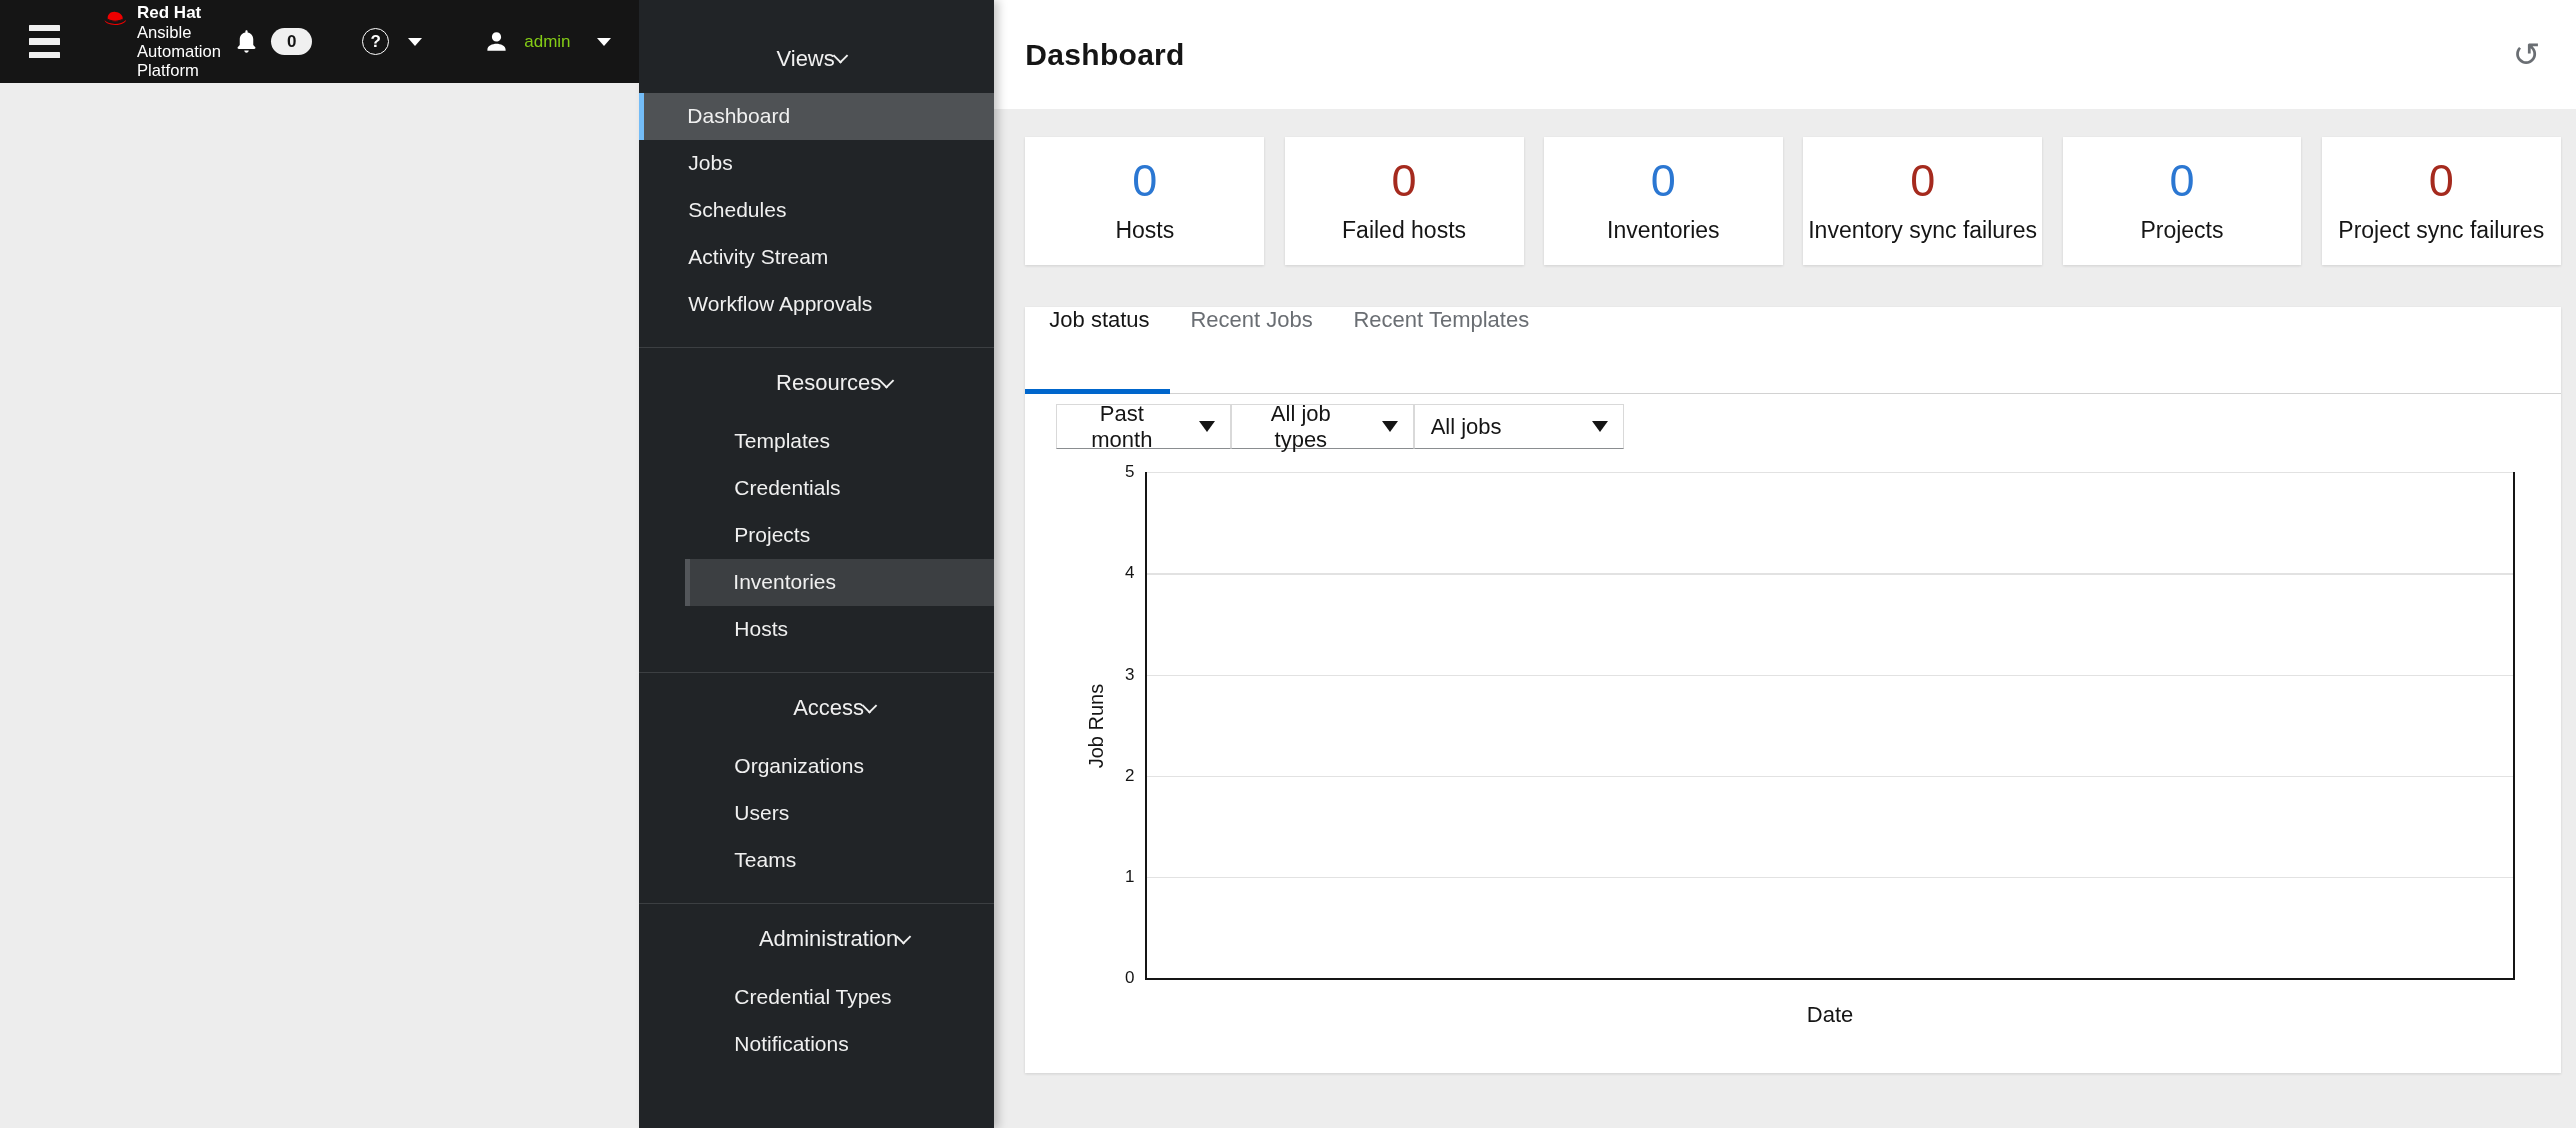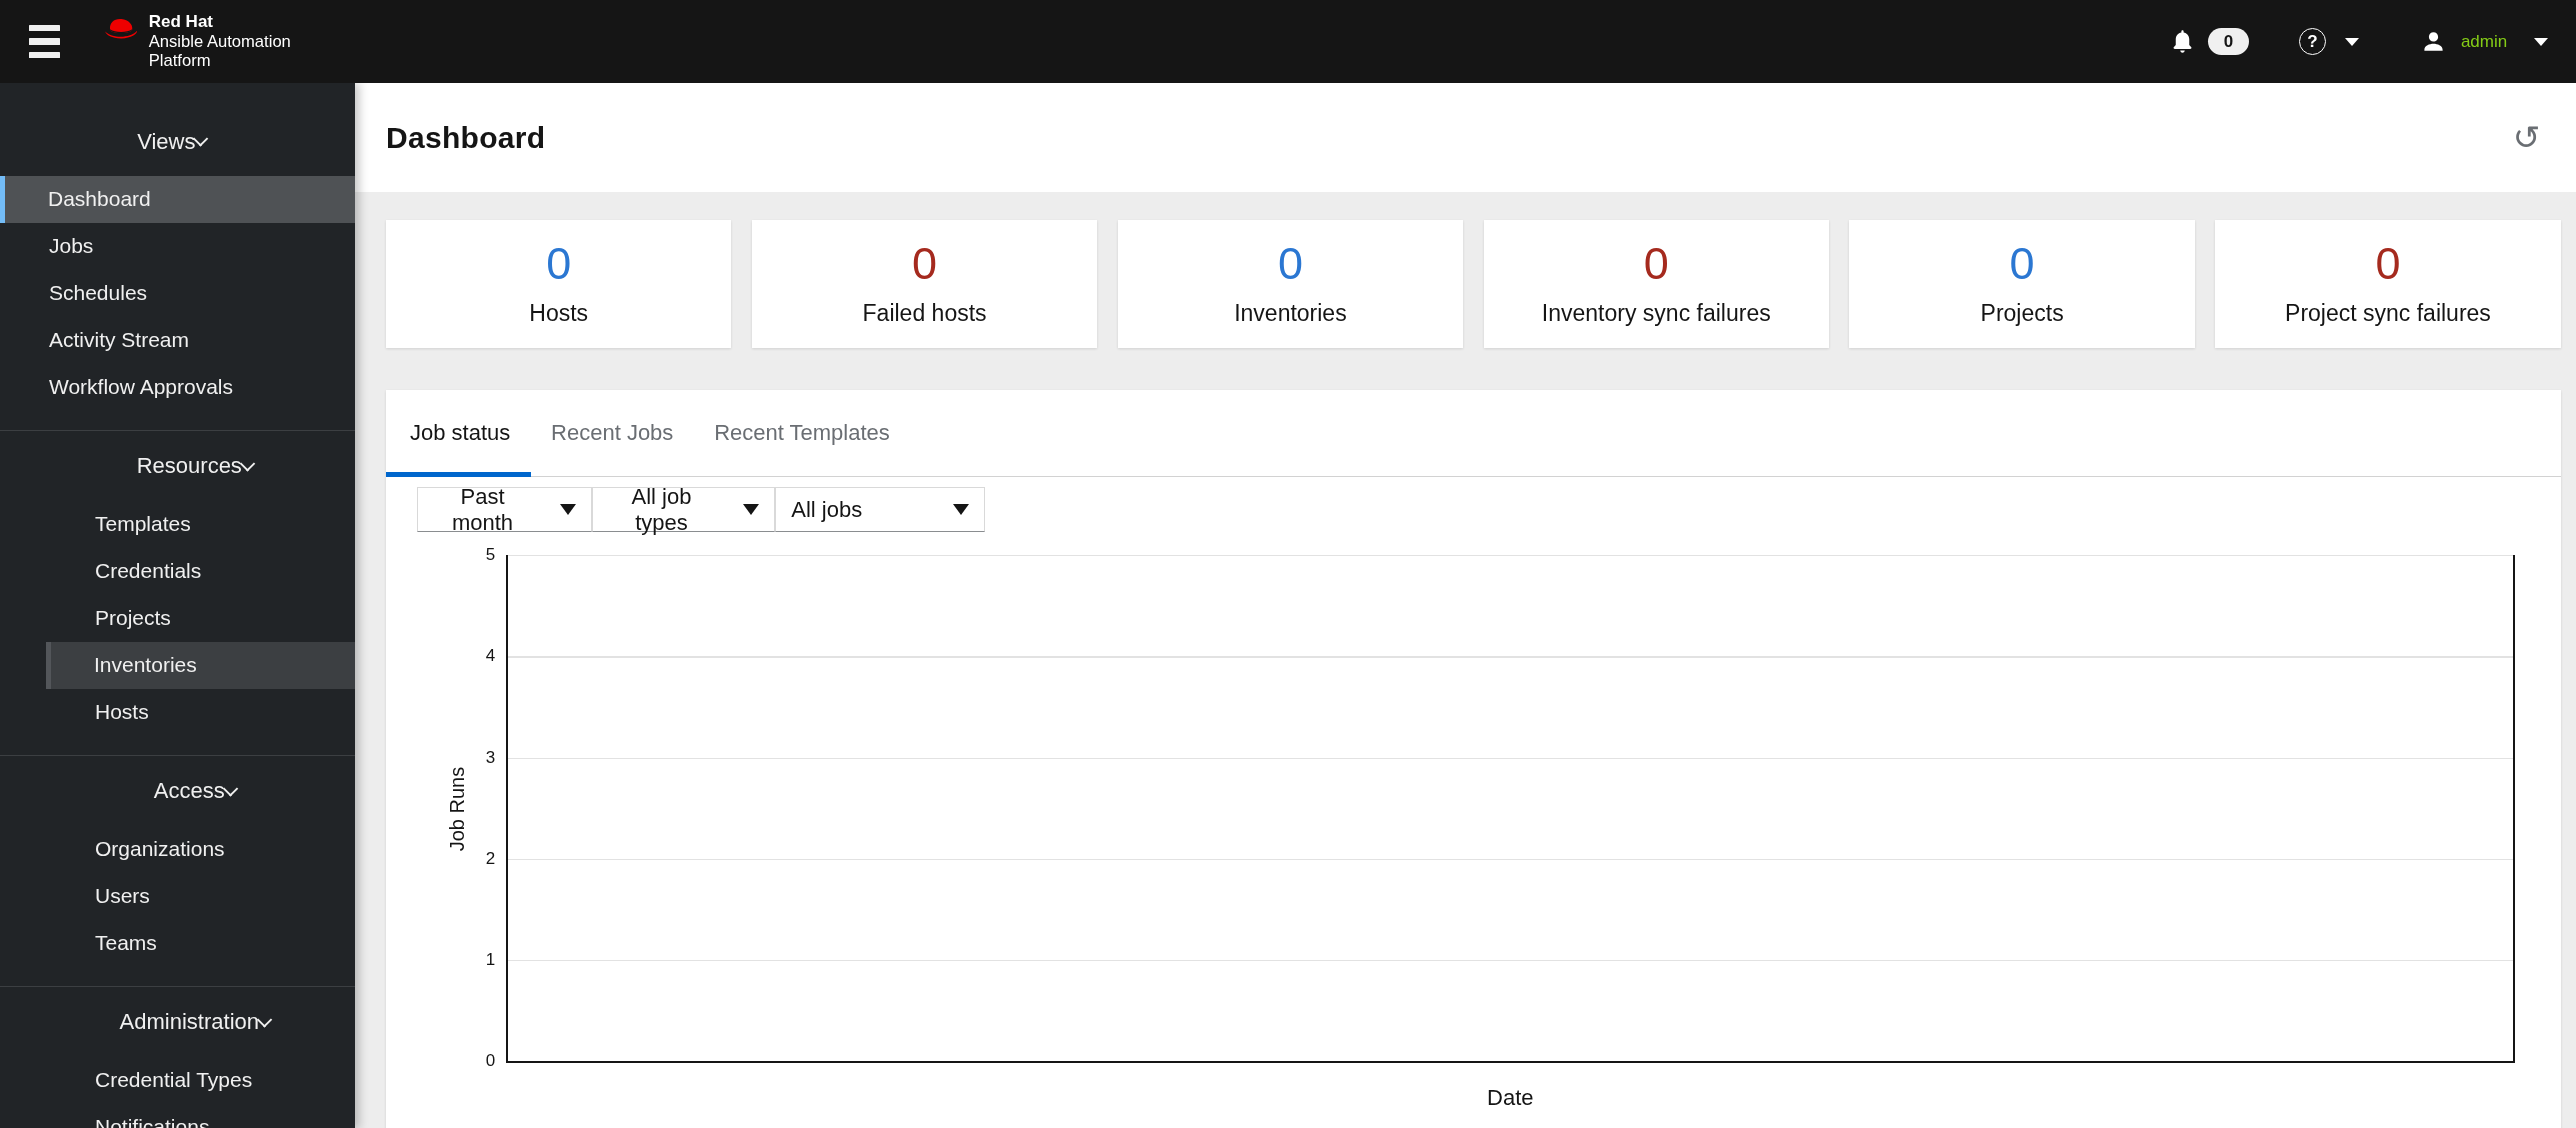--- a/index.html
+++ b/index.html
@@ -1,19 +1,19 @@
 <!DOCTYPE html>
 <html style="font-size:10.2px"><head>
 <meta charset="utf-8">
 <style>
   * { margin:0; padding:0; box-sizing:border-box; }
   html,body { background:#444; }
   body { font-family:"Liberation Sans", sans-serif; }
   .app { position:relative; width:2576px; height:1129px; background:#ededed; overflow:hidden;
-         display:flex; flex-direction:column; }
+         display:flex; }
 
   
   .masthead { height:83px; flex:0 0 83px; background:#151515; display:flex; align-items:center;
               padding:0 28px; color:#fff; position:relative; z-index:30; }
   .hamburger { display:flex; flex-direction:column; gap:7px; background:none; border:none;
                cursor:pointer; padding:3.8px 1.3px; margin-right:41px; }
   .hamburger .bar { width:31px; height:6.4px; background:#f0f0f0; border-radius:0.6px; }
   .brand { display:flex; align-items:flex-start; gap:10.2px; }
   .brand svg { width:36px; height:28px; margin-top:1.3px; }
   .brand-text { line-height:1.16; font-size:16.6px; color:#fff; }
@@ -65,21 +65,21 @@
   .cards { display:grid; grid-template-columns:repeat(6,1fr); gap:20.4px; }
   .card { background:#fff; height:128px; box-shadow:0 1.3px 2.6px rgba(3,3,3,0.12); display:flex;
           flex-direction:column; align-items:center; justify-content:center; }
   .card-value { font-size:45px; font-weight:400; line-height:1; cursor:pointer; }
   .card-label { font-size:23px; color:#151515; margin-top:14px; }
 
   
   .panel { margin-top:42px; background:#fff; box-shadow:0 1.3px 2.6px rgba(3,3,3,0.12); min-height:766px;
            padding-bottom:19px; }
   .tab-bar { display:flex; border-bottom:1.3px solid #d2d2d2; }
-  .tab { position:relative; height:86px; display:flex; align-items:center; padding:0 20.4px;
+  .tab { position:relative; height:86px; display:flex; padding:0 20.4px;
          background:none; border:none; cursor:pointer; font-size:22px; color:#6a6e73; font-family:inherit; }
   .tab:first-child { padding-left:24px; }
   .tab.active { color:#151515; }
   .tab.active::after { content:""; position:absolute; left:0; right:0; bottom:-1.3px; height:5.1px; }
 
   .filters { display:flex; gap:0; margin:10.2px 0 0 31px; }
   .pf-select { height:45px; background:#fff; border:1.3px solid #d9d9d9; border-bottom:1.9px solid #8a8d90;
                display:flex; align-items:center; justify-content:space-between; padding:0 15.3px;
                font-size:22px; color:#151515; cursor:pointer; font-family:inherit; }
   .sel-caret { width:0; height:0; border-left:8.3px solid transparent; border-right:8.3px solid transparent;

